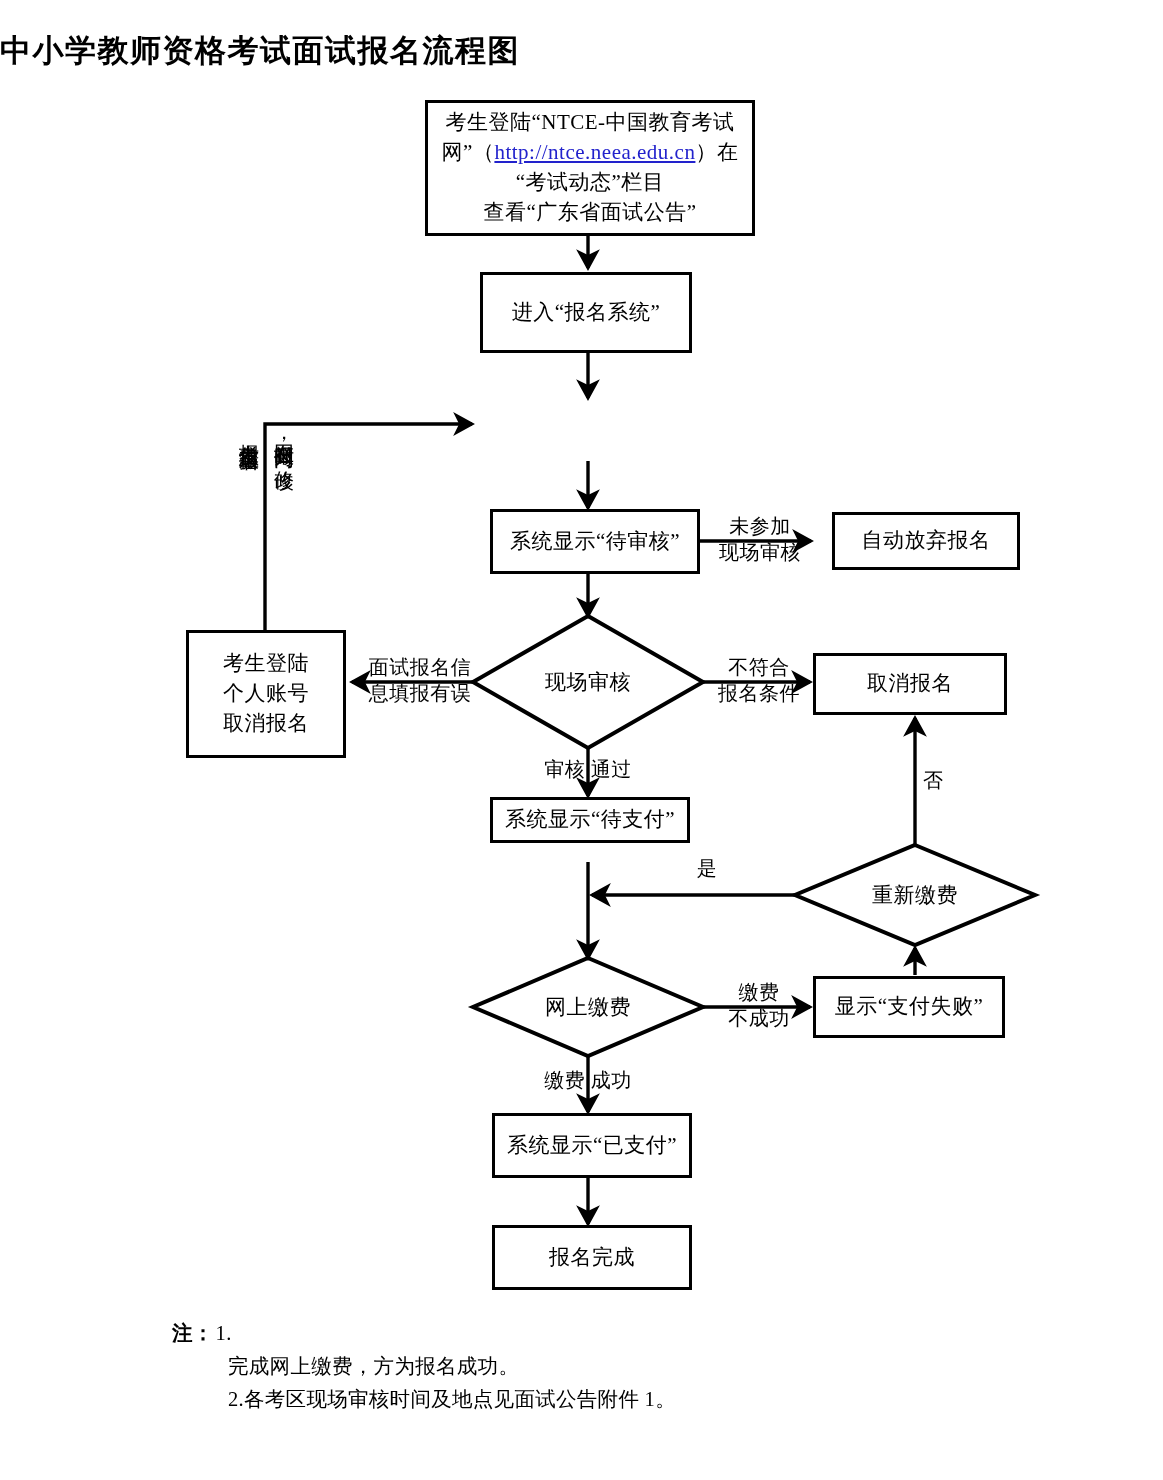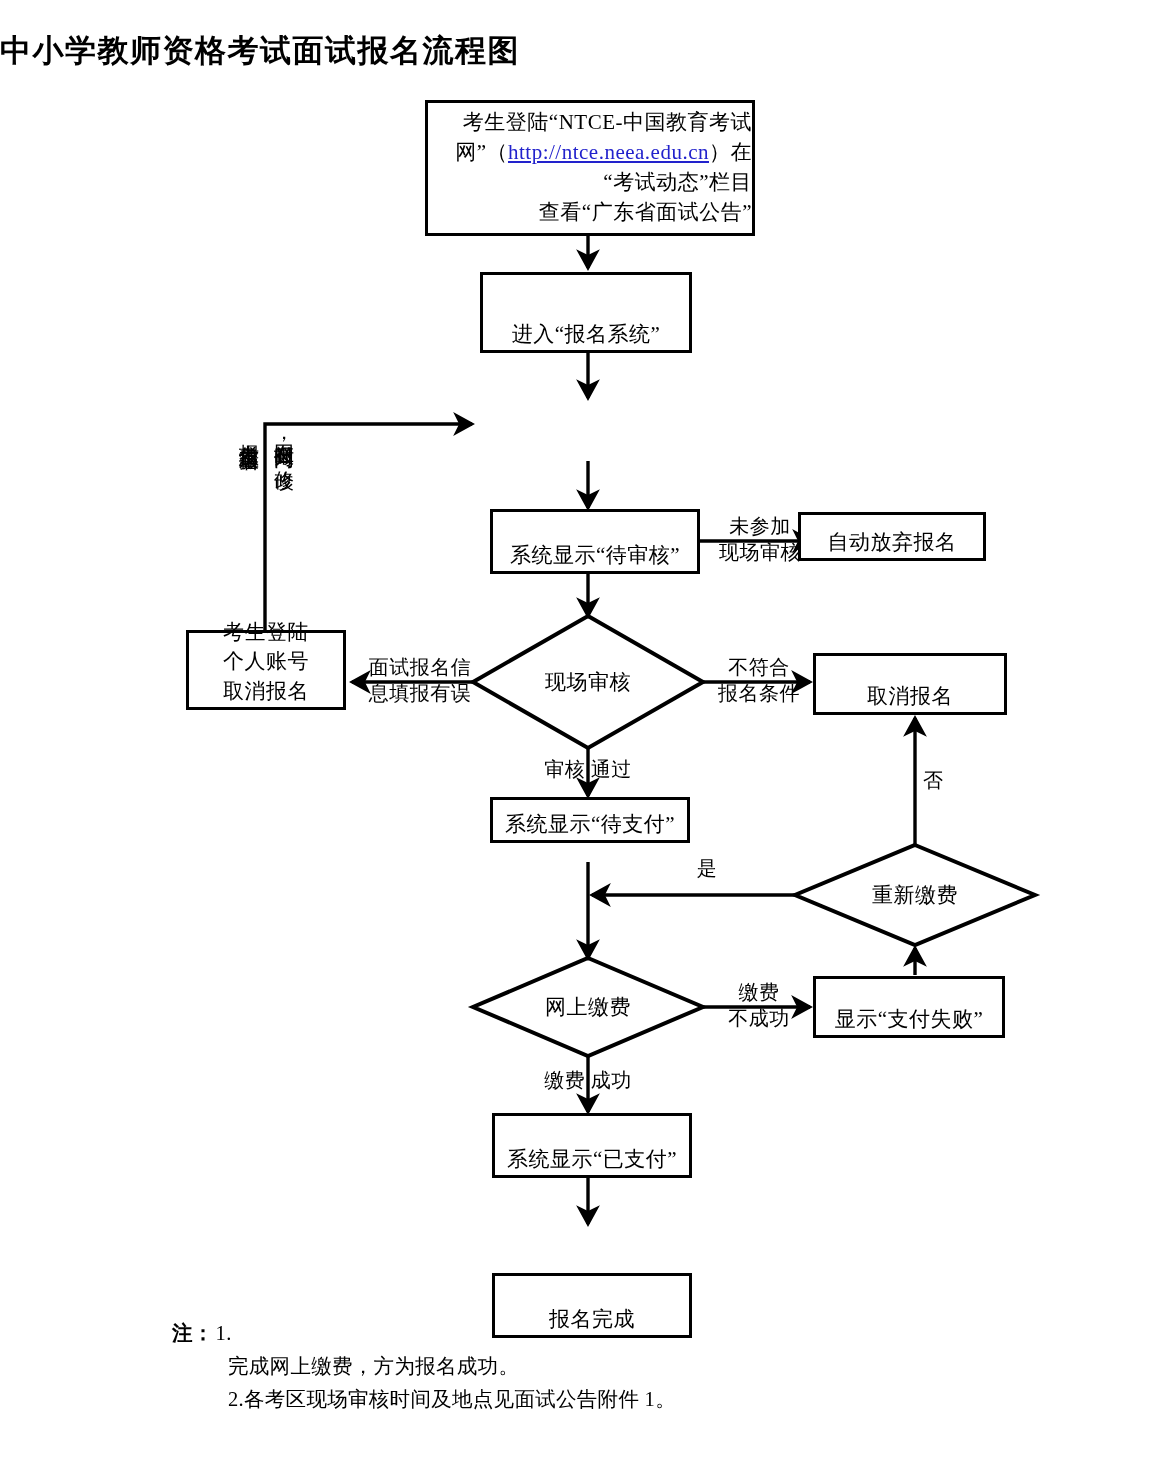--- a/index.html
+++ b/index.html
@@ -25,21 +25,21 @@
     position: absolute;
     left: 0; top: 0;
     width: 1163px;
     height: 1480px;
     pointer-events: none;
   }
   .node {
     position: absolute;
     box-sizing: border-box;
     display: flex;
-    align-items: flex-end;
+    align-items: center;
     justify-content: center;
     text-align: center;
     background: #ffffff;
     border: 3px solid #000000;
     font-size: 21px;
     line-height: 1.42;
     letter-spacing: 0.5px;
   }
   .diamond-label {
     position: absolute;
@@ -168,35 +168,35 @@
     </div>
     <div>“考试动态”栏目</div>
     <div>查看“广东省面试公告”</div>
   </div>
 
   <div class="node" style="left:480px; top:272px; width:212px; height:81px;">进入“报名系统”</div>
 
 
   <div class="node" style="left:490px; top:509px; width:210px; height:65px;">系统显示“待审核”</div>
 
-  <div class="node" style="left:798px; top:512px; width:188px; height:49px;">自动放弃报名</div>
+  <div class="node" style="left:832px; top:512px; width:188px; height:58px;">自动放弃报名</div>
 
   <div class="node" style="left:813px; top:653px; width:194px; height:62px;">取消报名</div>
 
-  <div class="node" style="left:186px; top:630px; width:160px; height:80px; white-space:pre-line;">考生登陆
+  <div class="node" style="left:186px; top:630px; width:160px; height:128px; white-space:pre-line;">考生登陆
 个人账号
 取消报名</div>
 
   <div class="node" style="left:490px; top:797px; width:200px; height:46px;">系统显示“待支付”</div>
 
   <div class="node" style="left:813px; top:976px; width:192px; height:62px;">显示“支付失败”</div>
 
   <div class="node" style="left:492px; top:1113px; width:200px; height:65px;">系统显示“已支付”</div>
 
-  <div class="node" style="left:492px; top:1225px; width:200px; height:65px;margin-top:48px;">报名完成</div>
+  <div class="node" style="left:492px; top:1225px; width:200px; height:65px;">报名完成</div>
 
   <div class="diamond-label" style="left:508px; top:664px; width:160px; height:36px;">现场审核</div>
 
   <div class="diamond-label" style="left:508px; top:989px; width:160px; height:36px;">网上缴费</div>
 
   <div class="diamond-label" style="left:835px; top:877px; width:160px; height:36px;">重新缴费</div>
 
   <div class="edge-label" style="left:712px; top:514px; width:96px;">未参加
 现场审核</div>
 

